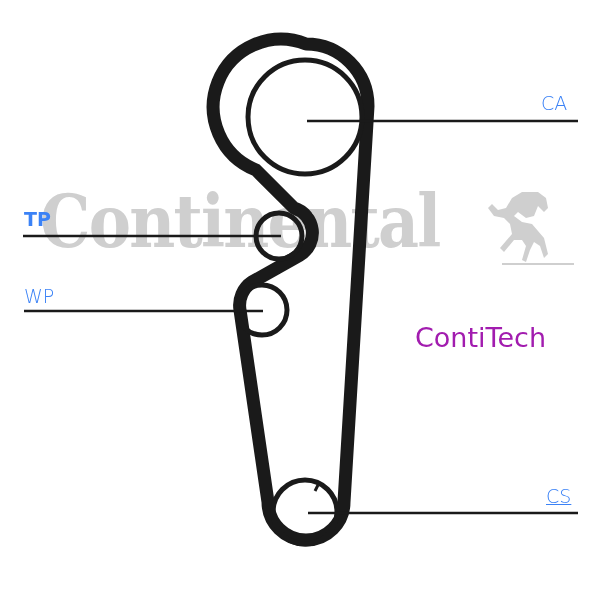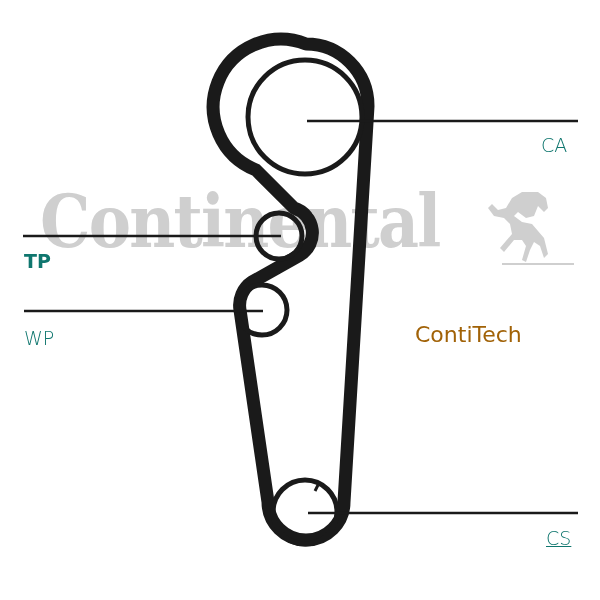--- a/index.html
+++ b/index.html
@@ -1,20 +1,20 @@
 <!DOCTYPE html>
 <html><head>
 <meta charset="utf-8">
 <style>
   html,body{margin:0;padding:0;background:#ffffff;}
   body{width:600px;height:600px;position:relative;overflow:hidden;font-family:"DejaVu Sans",sans-serif;}
   .stage{position:absolute;left:0;top:0;width:600px;height:600px;}
   .wm-main{position:absolute;left:40px;top:186px;font-family:"DejaVu Serif",serif;font-weight:bold;font-size:72px;letter-spacing:-2px;color:#cfcfcf;line-height:1;transform:scaleX(0.88);transform-origin:left top;white-space:nowrap;}
-  .wm-sub{position:absolute;left:415px;top:322px;font-family:"DejaVu Sans",sans-serif;font-size:22px;color:#a16207;white-space:nowrap;text-align:center;}
-  .lbl{position:absolute;font-family:"DejaVu Sans",sans-serif;font-size:19px;font-weight:300;color:#0f766e;line-height:1;margin-top:42px;}
+  .wm-sub{position:absolute;left:415px;top:322px;font-family:"DejaVu Sans",sans-serif;font-size:27px;color:#a21caf;white-space:nowrap;text-align:center;}
+  .lbl{position:absolute;font-family:"DejaVu Sans",sans-serif;font-size:19px;font-weight:300;color:#3b82f6;line-height:1;}
   svg{position:absolute;left:0;top:0;}
 </style>
 </head>
 <body>
 
 <div class="stage">
 
   <div class="wm-main">Continental</div>
   <div class="wm-sub">ContiTech</div>
 

